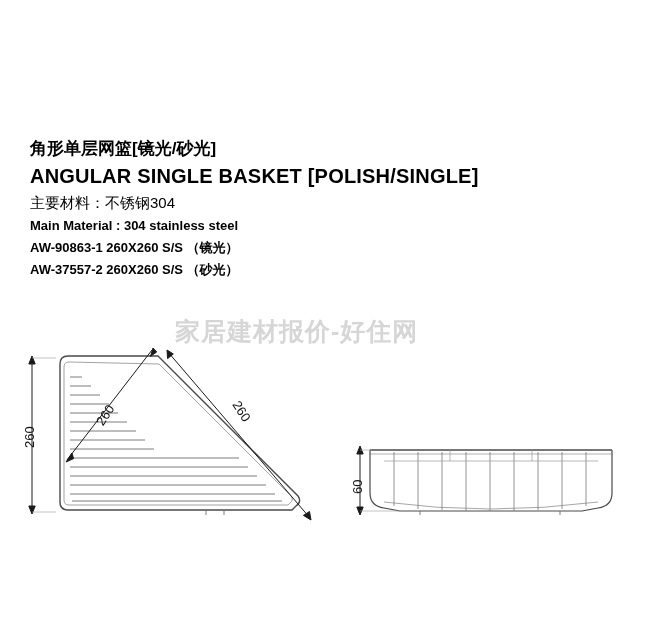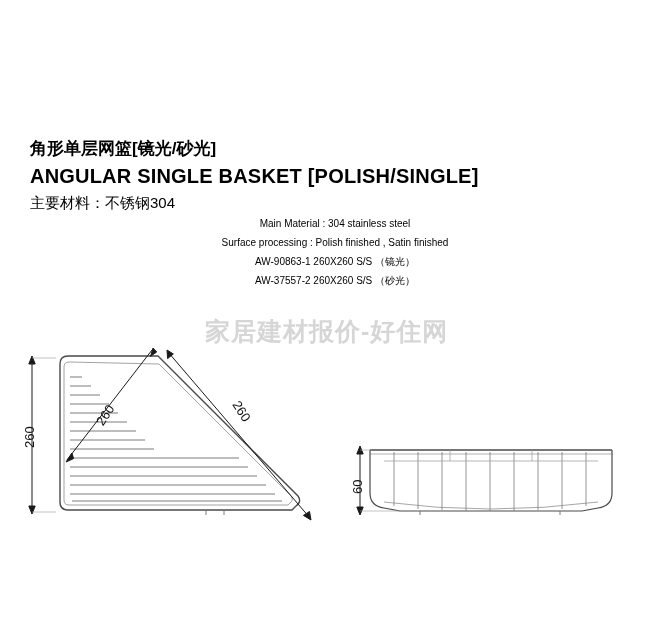--- a/index.html
+++ b/index.html
@@ -39,41 +39,39 @@
     margin-bottom: 9px;
     margin-top: 48px;
   }
   .title-en {
     font-size: 20px;
     font-weight: bold;
     letter-spacing: 0.2px;
     margin-bottom: 9px;
   }
   .spec {
-    font-size: 10px;
-    margin-bottom: 9px;
-    font-weight: normal;
-    text-align: center;
+    font-size: 13px;
+    margin-bottom: 9px;
+    font-weight: bold;
   }
   .spec-cn {
     font-size: 15px;
     margin-bottom: 9px;
   }
   
   .watermark {
     position: absolute;
     left: 175px;
     top: 315px;
     font-size: 25px;
     font-weight: bold;
     color: #d6d6d6;
     letter-spacing: 1px;
     white-space: nowrap;
     user-select: none;
-    margin-left: 30px;
   }
   
   .drawing {
     position: absolute;
     left: 0;
     top: 330px;
     width: 670px;
     height: 250px;
   }
   .dim-label {
@@ -98,21 +96,20 @@
 </head>
 <body>
 
 <div id="sheet">
 
   <div class="spec-block">
     <div class="line title-cn">角形单层网篮[镜光/砂光]</div>
     <div class="line title-en">ANGULAR SINGLE BASKET [POLISH/SINGLE]</div>
     <div class="line spec-cn">主要材料：不锈钢304</div>
     <div class="line spec">Main Material : 304 stainless steel</div>
-    <div class="line spec">Surface processing : Polish finished , Satin finished</div>
     <div class="line spec">AW-90863-1  260X260 S/S （镜光）</div>
     <div class="line spec">AW-37557-2  260X260 S/S （砂光）</div>
   </div>
 
   <div class="watermark">家居建材报价-好住网</div>
 
   <div class="drawing">
 
     <svg width="330" height="250" viewBox="0 0 330 250" style="position:absolute;left:10px;top:0;">
       <g stroke="#3a3a3a" fill="none" stroke-width="1">

